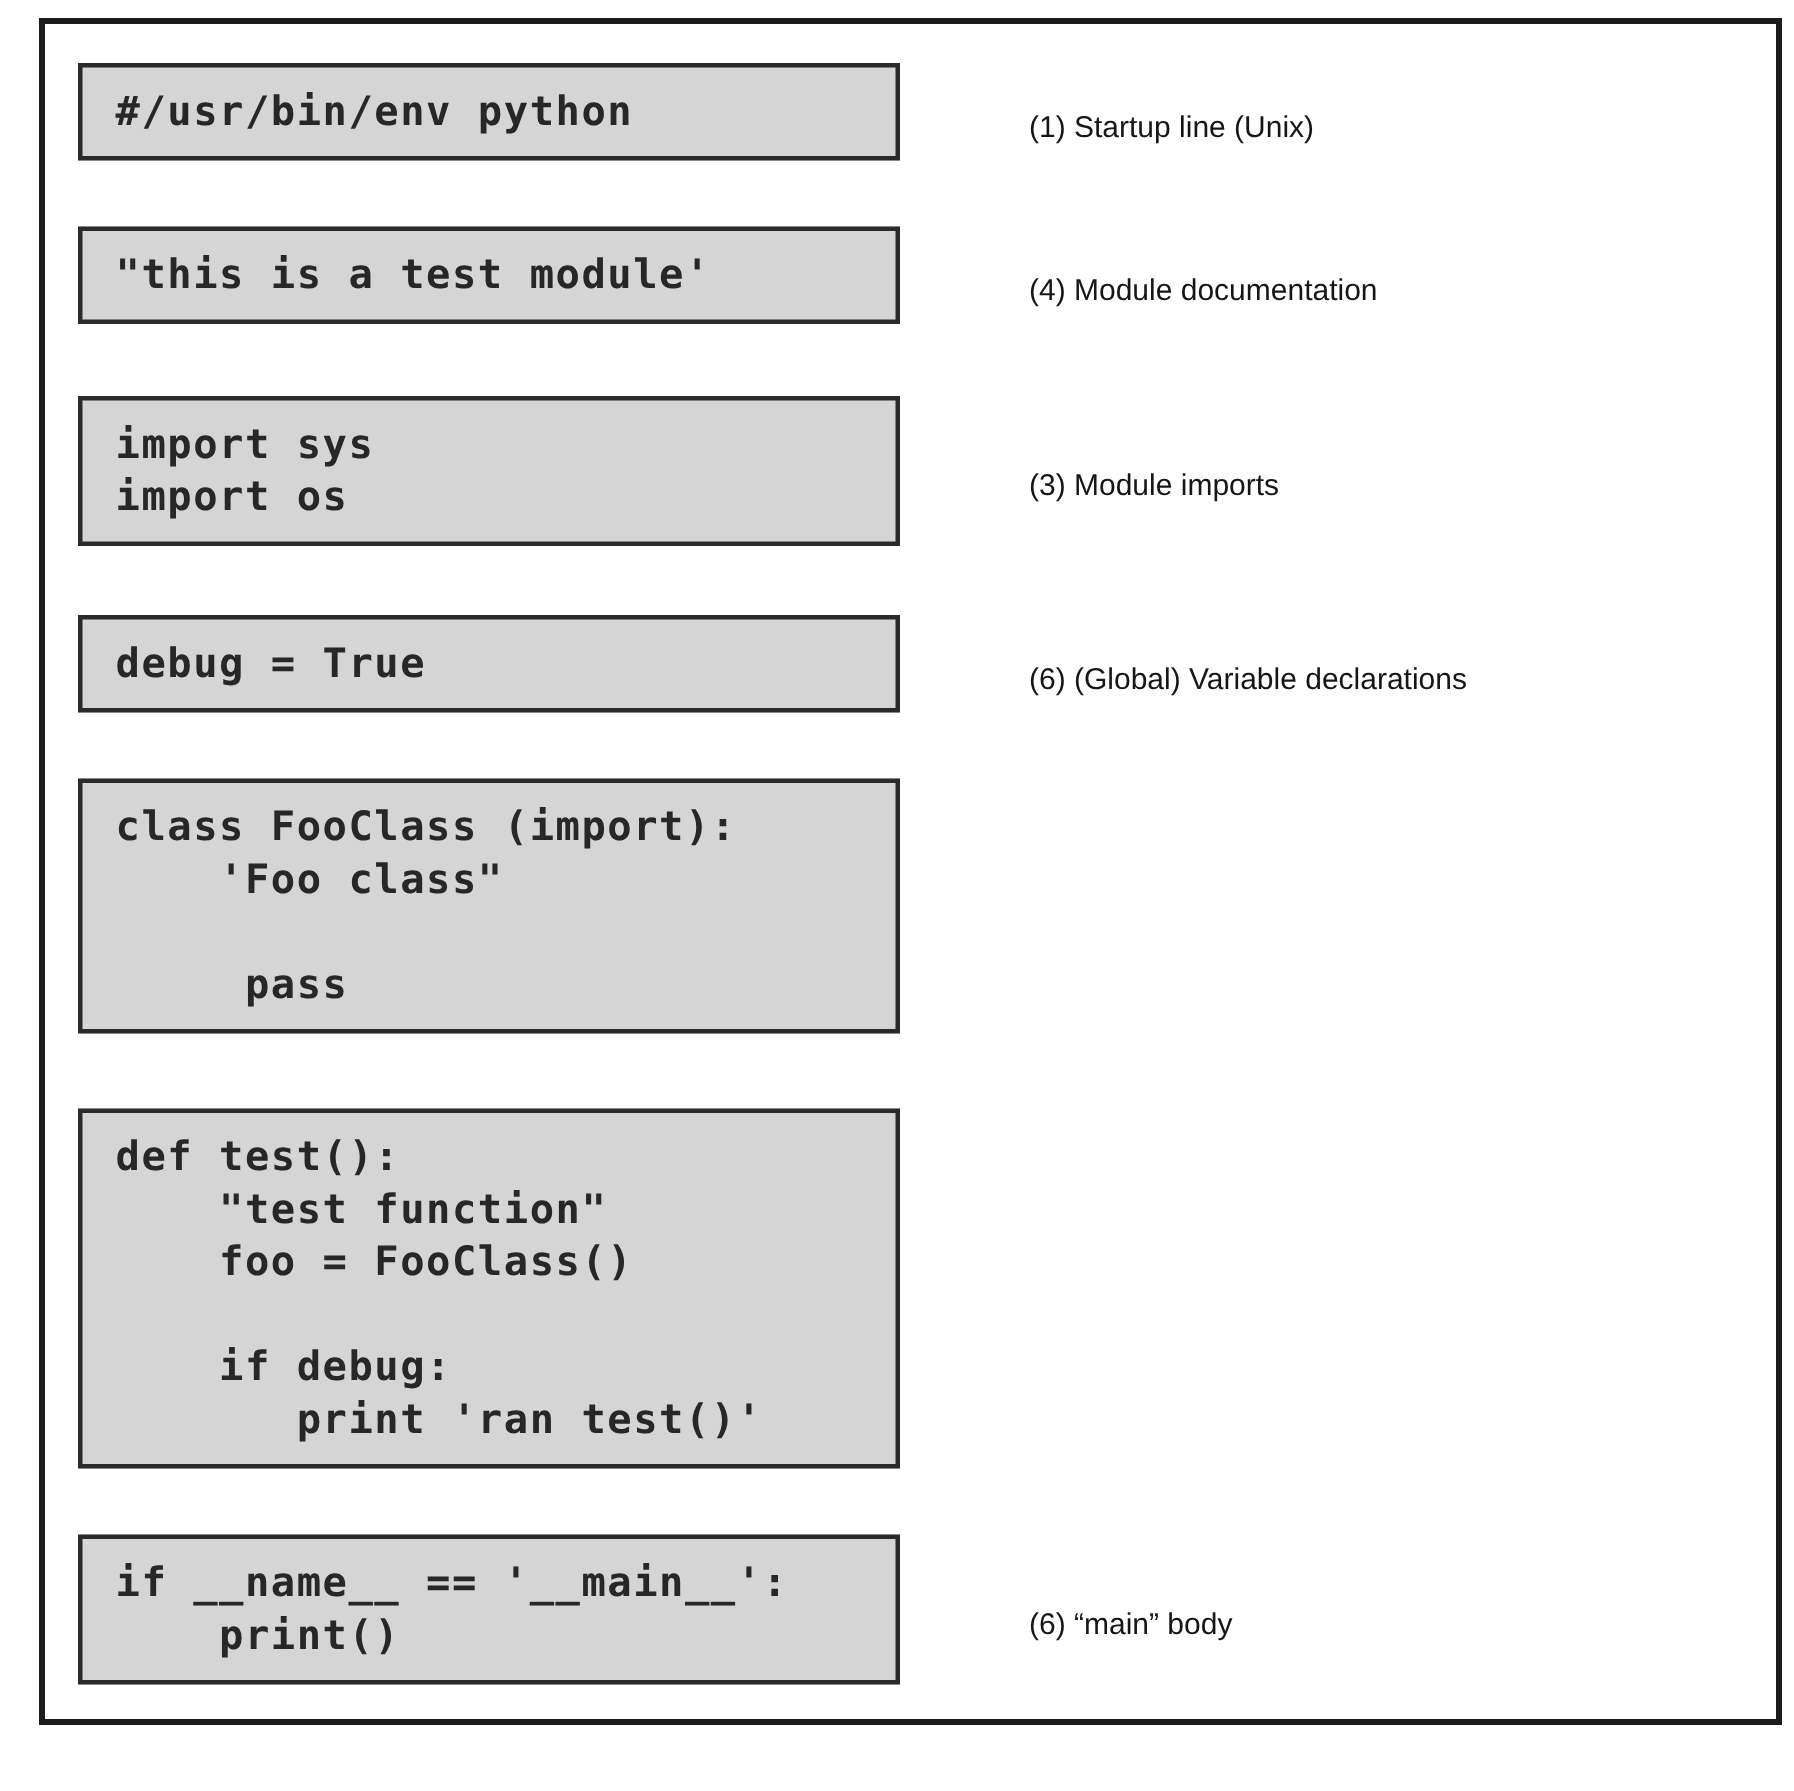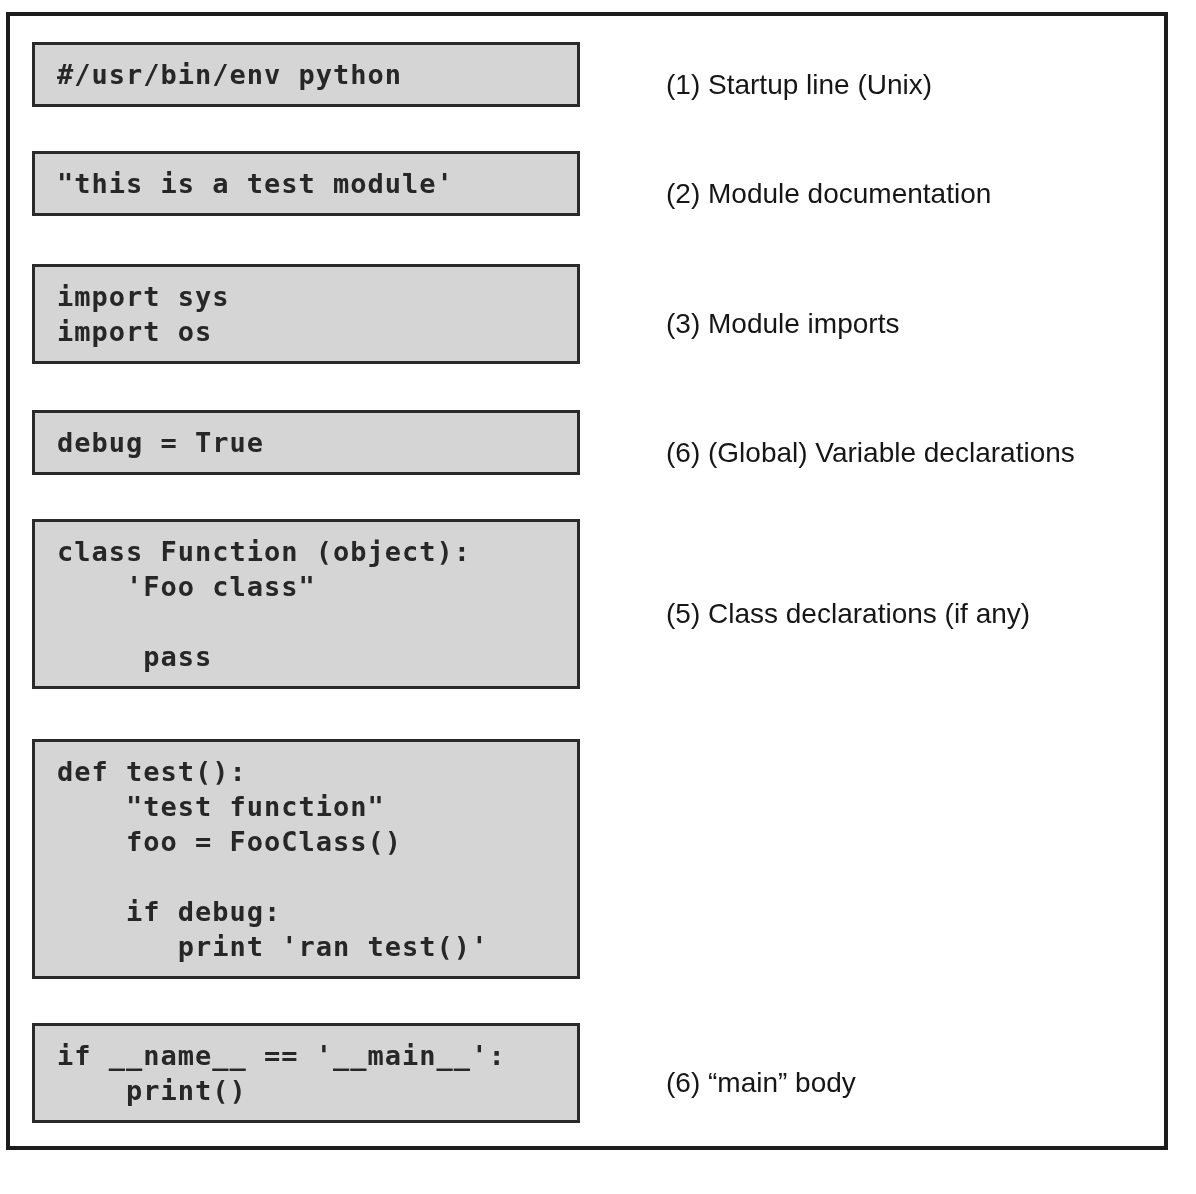--- a/index.html
+++ b/index.html
@@ -11,21 +11,21 @@
   }
   *{ box-sizing:border-box; margin:0; padding:0; }
   html,body{
     width:1196px; height:1194px;
     background:#ffffff;
     overflow:hidden;
     font-family:"Liberation Sans", sans-serif;
   }
   .frame{
     position:absolute;
-    left:6px; top:12px;
+    left:26px; top:12px;
     width:1162px; height:1138px;
     border:4px solid var(--frame-border);
     background:#ffffff;
     padding:26px 0 0 22px;
   }
   .row{
     display:flex;
     align-items:center;
   }
   .row-1{ margin-bottom:44px; }
@@ -44,59 +44,58 @@
     font-weight:bold;
     font-size:27px;
     line-height:35px;
     letter-spacing:1px;
     color:var(--code-text);
     white-space:pre;
     overflow:hidden;
   }
   .anno{
     margin-left:86px;
-    font-size:28px;
+    font-size:20px;
     line-height:34px;
     color:var(--label-text);
     white-space:nowrap;
     margin-top:20px;
   }
 </style>
 </head>
 <body>
 
 <div class="frame">
 
   <div class="row row-1">
     <pre class="code-box">#/usr/bin/env python</pre>
     <div class="anno">(1) Startup line (Unix)</div>
   </div>
 
   <div class="row row-2">
     <pre class="code-box">"this is a test module'</pre>
-    <div class="anno">(2) Module documentation</div>
+    <div class="anno">(4) Module documentation</div>
   </div>
 
   <div class="row row-3">
     <pre class="code-box">import sys
 import os</pre>
     <div class="anno">(3) Module imports</div>
   </div>
 
   <div class="row row-4">
     <pre class="code-box">debug = True</pre>
     <div class="anno">(6) (Global) Variable declarations</div>
   </div>
 
   <div class="row row-5">
-    <pre class="code-box">class Function (object):
+    <pre class="code-box">class FooClass (import):
     'Foo class"
 
      pass</pre>
-    <div class="anno">(5) Class declarations (if any)</div>
   </div>
 
   <div class="row row-6">
     <pre class="code-box">def test():
     "test function"
     foo = FooClass()
 
     if debug:
        print 'ran test()'</pre>
   </div>

